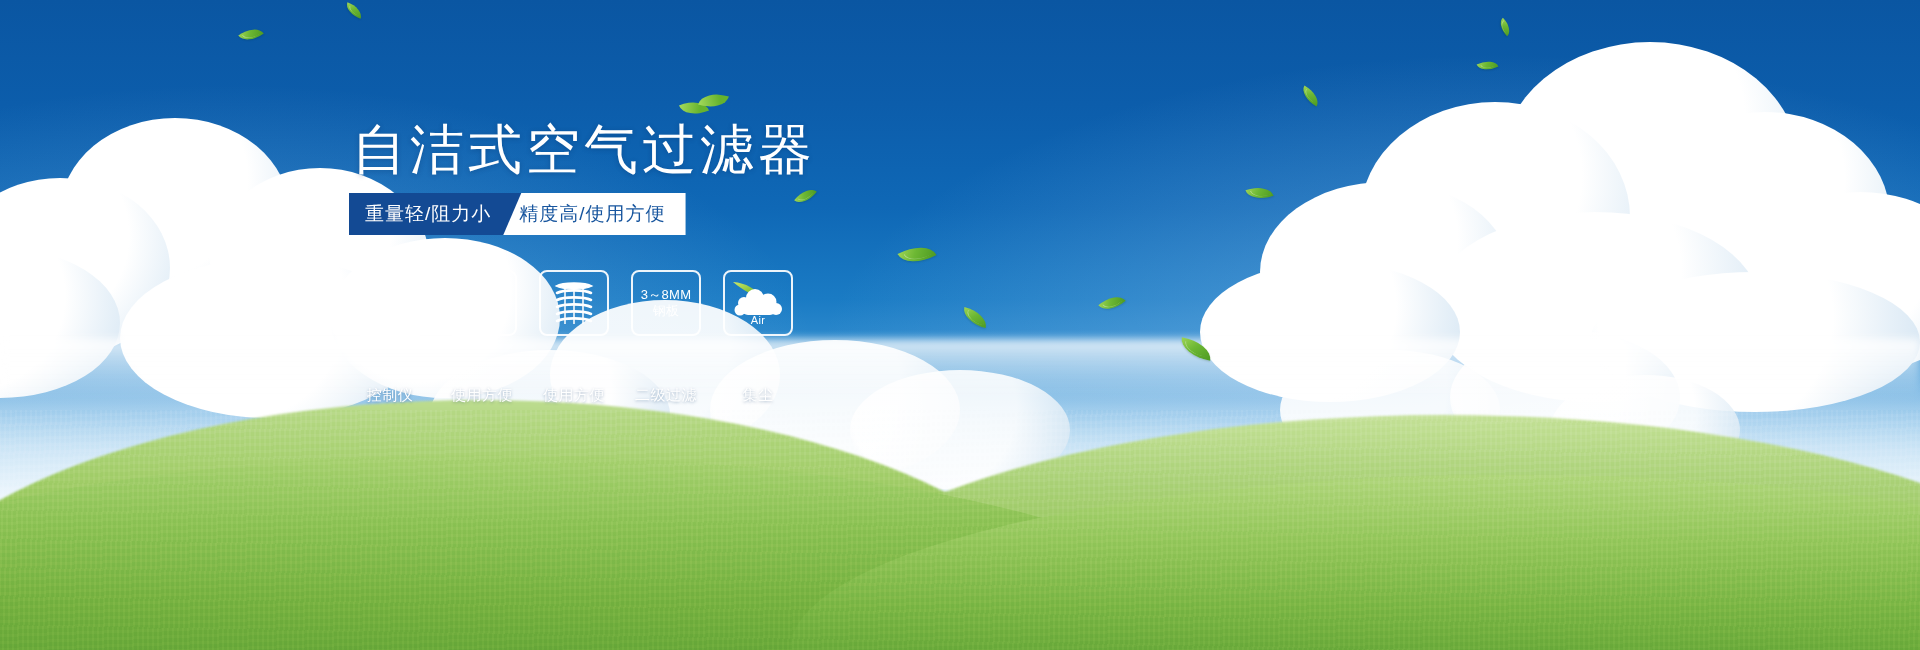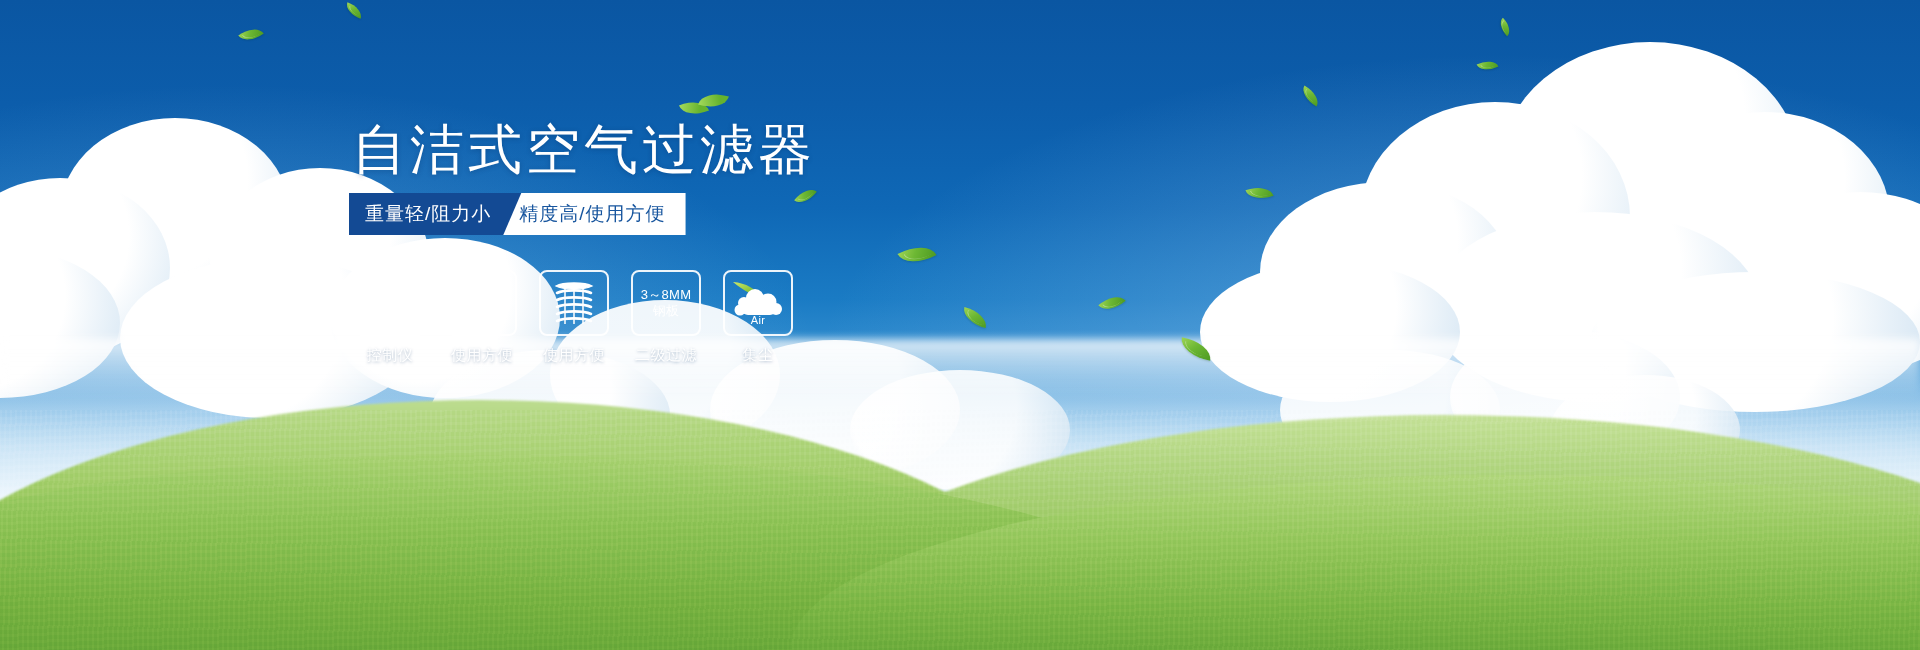--- a/index.html
+++ b/index.html
@@ -148,21 +148,21 @@
     padding:0 20px 0 16px;
     margin-left:-18px;
     clip-path:polygon(18px 0, 100% 0, 100% 100%, 0 100%);
   }
 
   
   .features{
     position:absolute; left:355px; top:270px;
     display:flex; gap:22px;
   }
-  .feature{ width:70px; display:flex; flex-direction:column; align-items:center; }
+  .feature{ width:70px; display:flex; flex-direction:column; align-items:center;gap:40px; }
   .feature-box{
     width:70px; height:66px;
     border:2px solid rgba(255,255,255,.92);
     border-radius:8px;
     display:flex; flex-direction:column;
     align-items:center; justify-content:center;
     color:#ffffff;
     font-size:13px; line-height:16px;
     text-align:center;
     letter-spacing:.3px;

